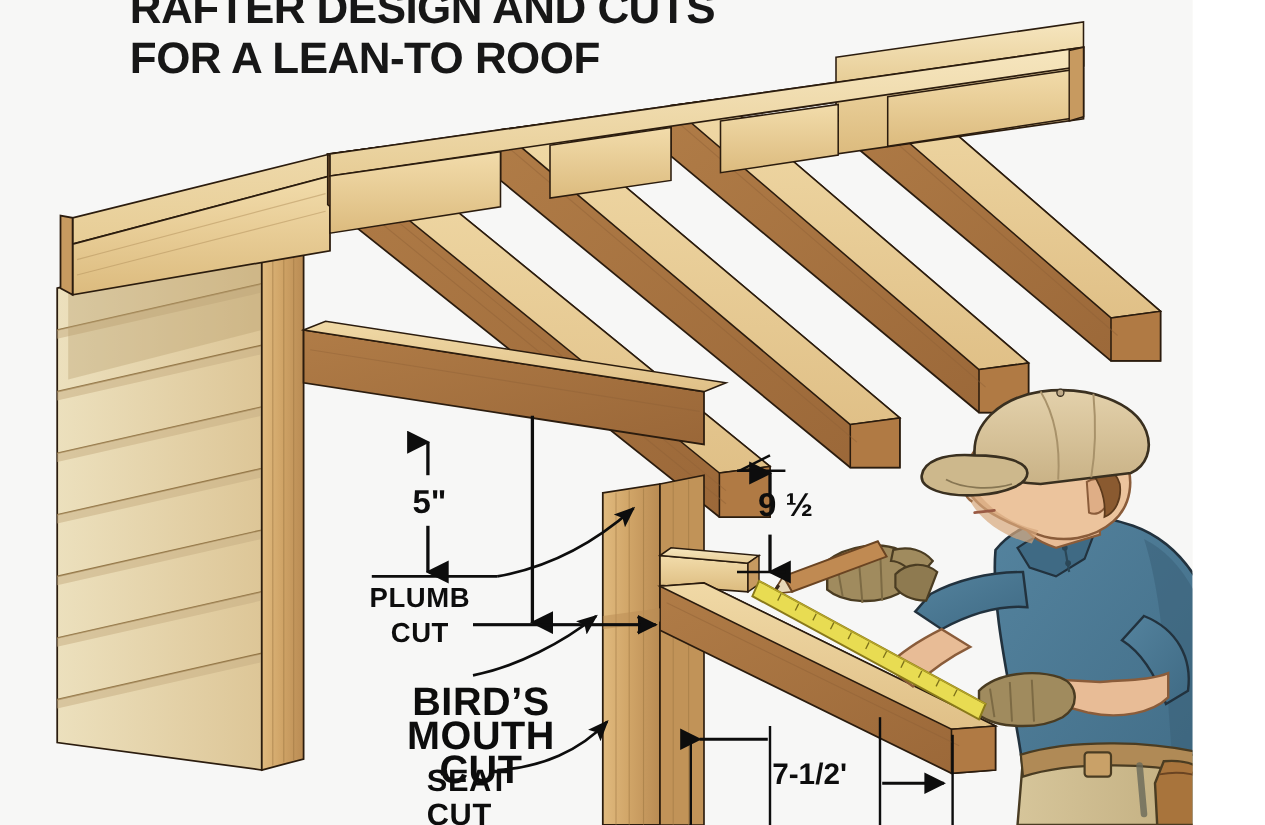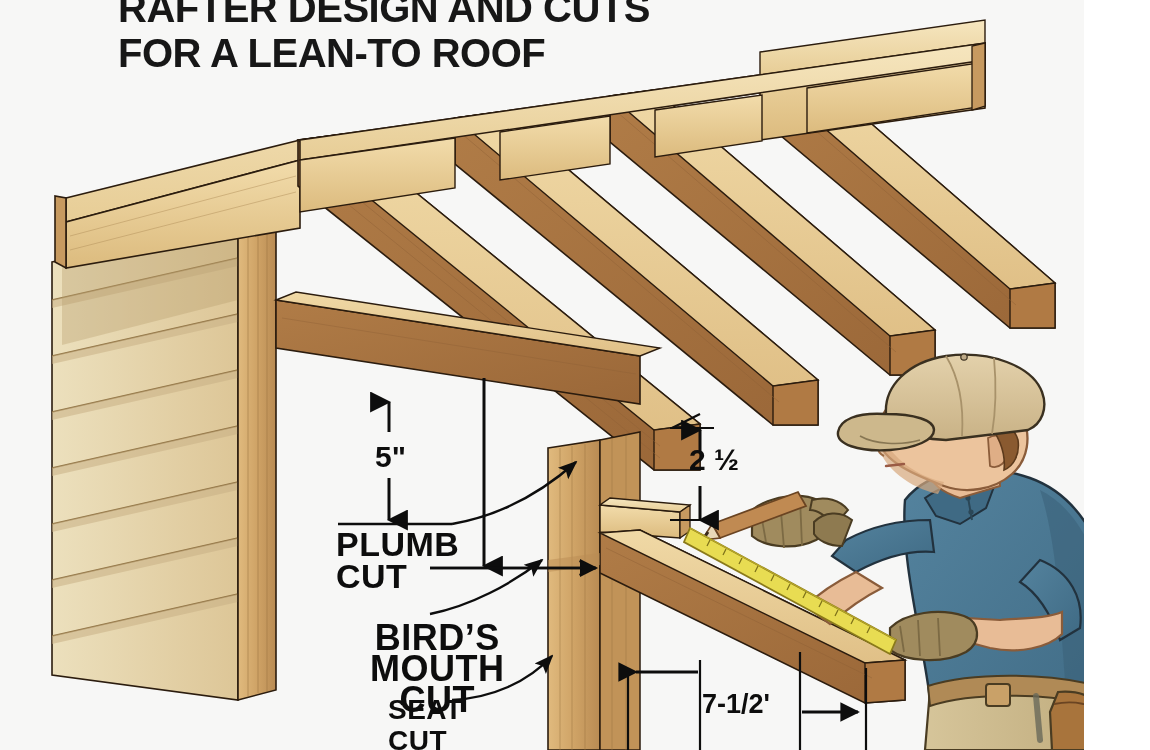--- a/index.html
+++ b/index.html
@@ -5,21 +5,21 @@
   html,body{margin:0;padding:0;background:#ffffff;}
   body{font-family:"Liberation Sans",sans-serif;}
   #stage{position:relative;width:1084px;height:750px;background:#f7f7f6;overflow:hidden;}
   #art{position:absolute;left:0;top:0;width:1150px;height:750px;}
   .ttl{position:absolute;left:118px;top:-14px;width:900px;font-family:"Liberation Sans",sans-serif;
        font-weight:bold;font-size:40px;line-height:45px;letter-spacing:-0.5px;color:#171717;
        white-space:pre-line;}
   .lbl{position:absolute;font-family:"Liberation Sans",sans-serif;font-weight:bold;color:#0d0d0d;
        letter-spacing:0.5px;}
   .dimtxt{position:absolute;font-family:"Liberation Sans",sans-serif;font-weight:bold;color:#0d0d0d;}
-  #lbl-plumb{left:336px;top:528px;font-size:34px;line-height:32px;text-align:left;}
+  #lbl-plumb{left:336px;top:528px;font-size:25px;line-height:32px;text-align:center;}
   #lbl-birds{left:370px;top:622px;font-size:36px;line-height:31px;text-align:center;}
   #lbl-seat{left:388px;top:694px;font-size:28px;line-height:31px;text-align:left;}
   #dim-5{left:375px;top:440px;font-size:30px;}
   #dim-35{left:689px;top:443px;font-size:30px;}
   #dim-312{left:702px;top:689px;font-size:27px;}
 </style>
 </head>
 <body>
 
 <div id="stage">
@@ -334,21 +334,21 @@
       <path d="M430,614 C470,606 512,584 542,560" marker-end="url(#ahLead)"></path>
       <path d="M452,700 C492,698 528,682 552,656" marker-end="url(#ahLead)"></path>
       <path d="M430,568 L596,568" marker-end="url(#ahLead)"></path>
     </g>
   </svg>
 
   <div class="ttl">RAFTER DESIGN AND CUTS
 FOR A LEAN-TO ROOF</div>
 
   <div class="dimtxt" id="dim-5">5"</div>
-  <div class="dimtxt" id="dim-35">2 ½</div>
+  <div class="dimtxt" id="dim-35">9 ½</div>
   <div class="dimtxt" id="dim-312">7-1/2'</div>
 
   <div class="lbl" id="lbl-plumb" style="white-space:pre-line;">PLUMB
 CUT</div>
   <div class="lbl" id="lbl-birds" style="white-space:pre-line;">BIRD’S
 MOUTH
 CUT</div>
   <div class="lbl" id="lbl-seat" style="white-space:pre-line;">SEAT
 CUT</div>
 

